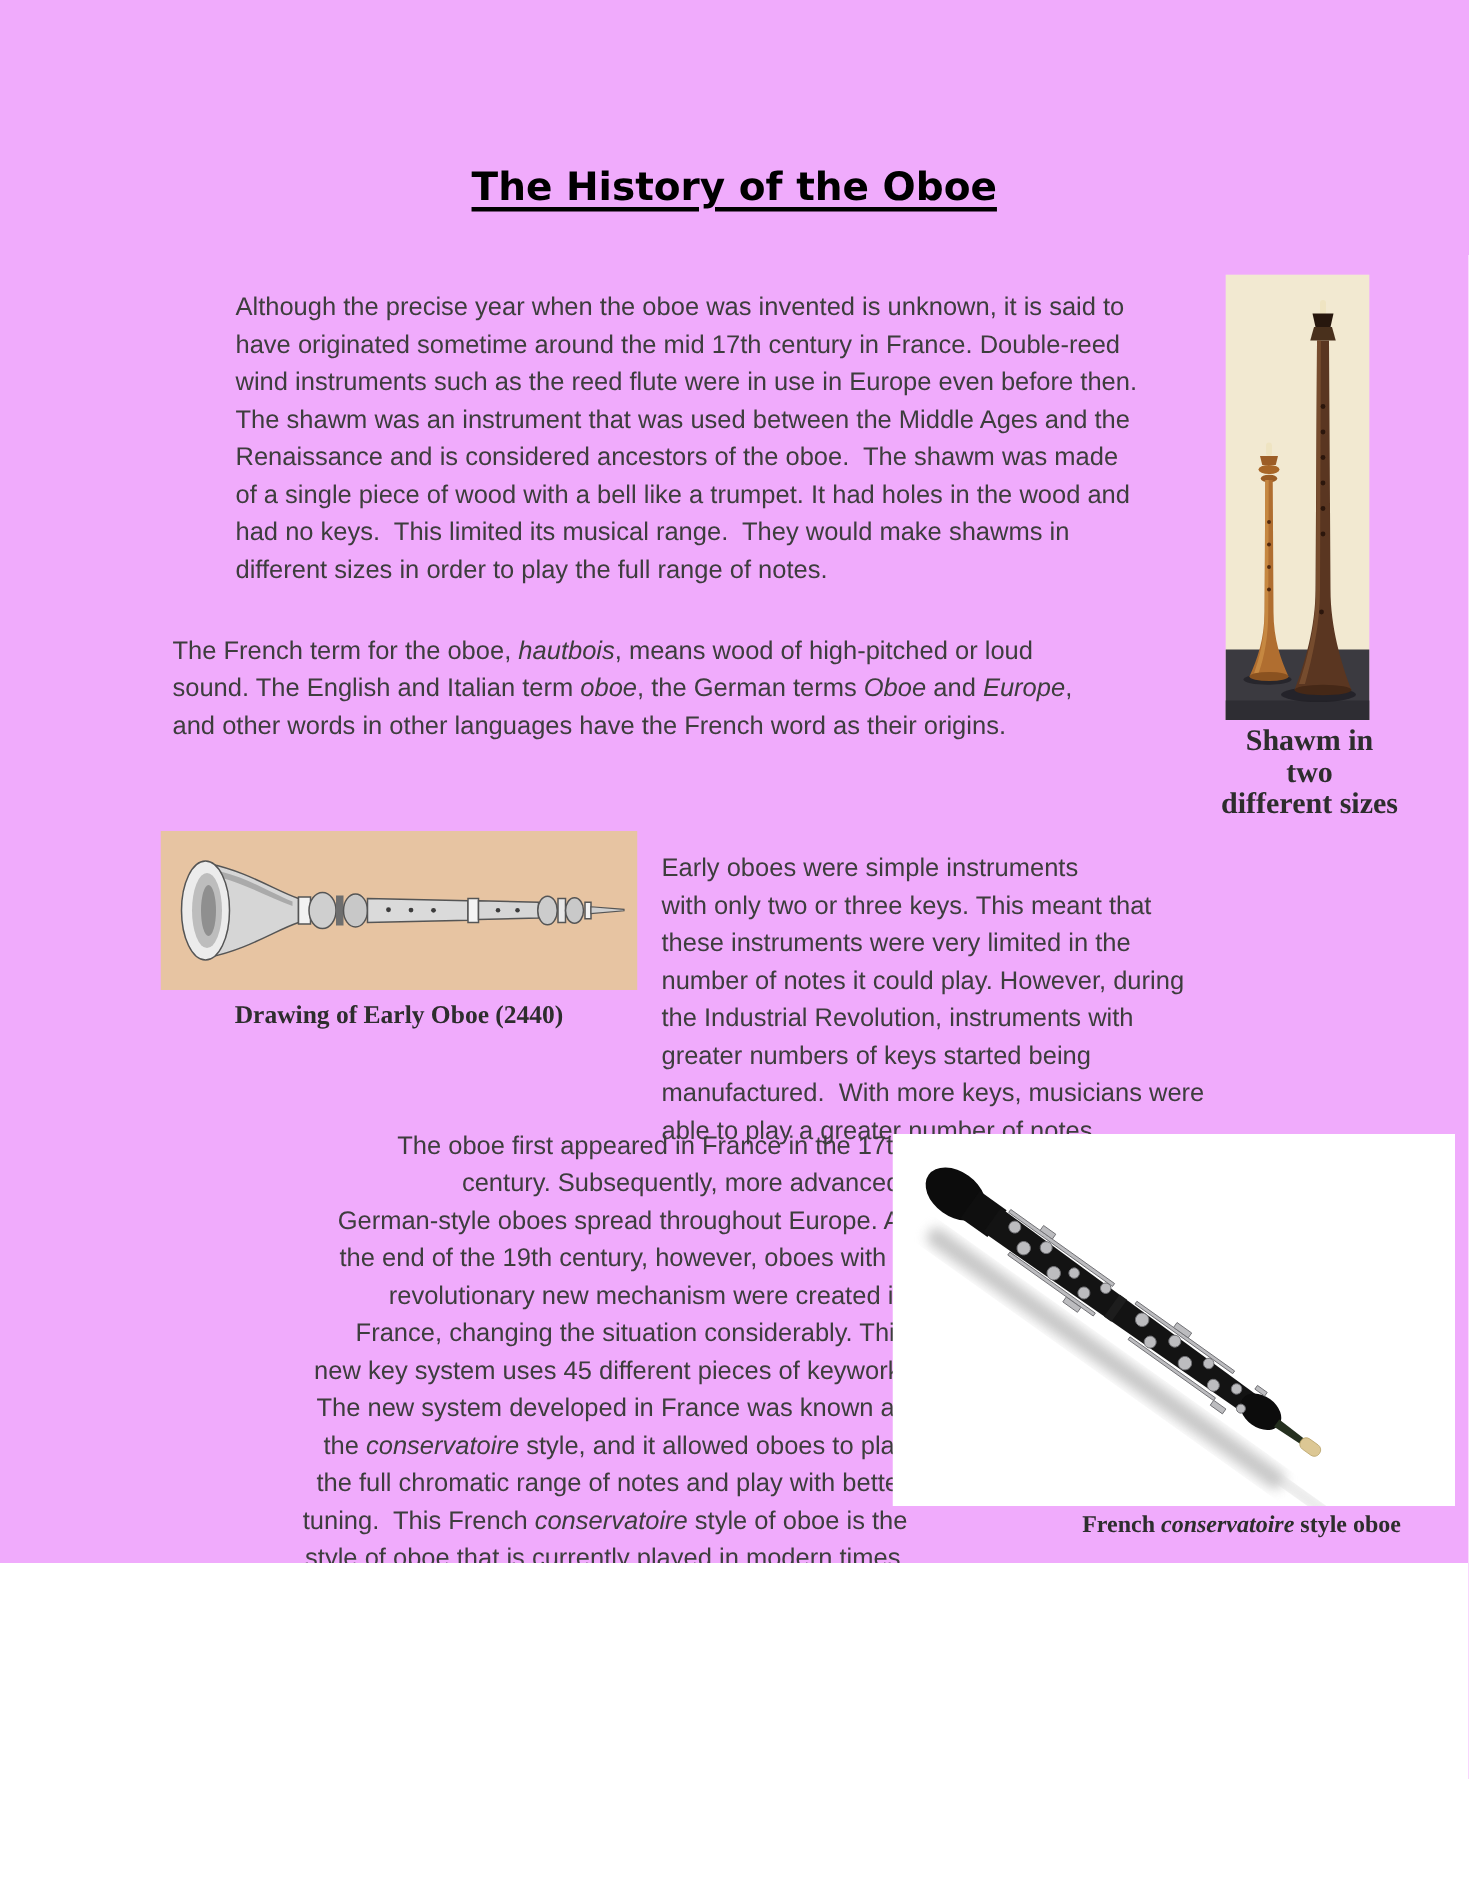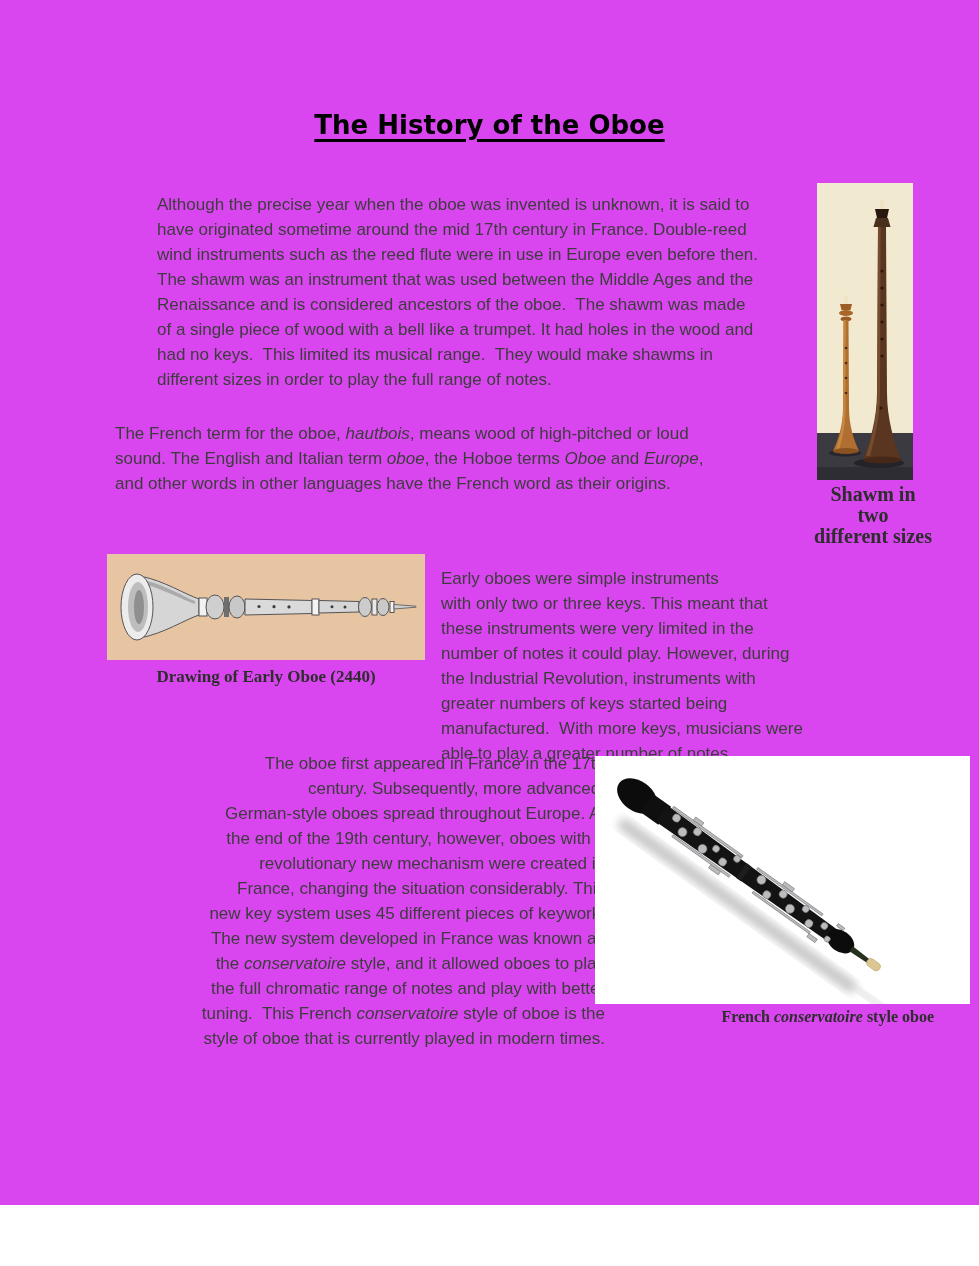--- a/index.html
+++ b/index.html
@@ -1,17 +1,17 @@
 <!DOCTYPE html>
 <html><head>
 <meta charset="utf-8">
 <style>
   html,body { margin:0; padding:0; background:#ffffff; }
   .page {
-    position:relative; width:979px; height:1205px; background:#d946ef;
+    position:relative; width:979px; height:1042px; background:#f0abfc;
     font-family:"Liberation Sans", sans-serif; color:#3d3d3d; overflow:hidden;
   }
   .title {
     position:absolute; top:110px; left:0; width:979px; text-align:center;
     font-family:"DejaVu Sans", sans-serif; font-weight:bold; font-size:26px;
     letter-spacing:0px; color:#000000;
   }
   .title span { text-decoration:underline; text-decoration-thickness:2.5px; text-underline-offset:5px; }
   .para {
     position:absolute; font-size:17px; line-height:25px; white-space:pre-wrap; color:#3d3d3d;
@@ -86,21 +86,21 @@
       <circle cx="29" cy="165" r="1.3" fill="#50290f"></circle>
       <circle cx="29" cy="180" r="1.3" fill="#50290f"></circle>
       <circle cx="29" cy="195" r="1.3" fill="#50290f"></circle>
       <circle cx="29" cy="210" r="1.3" fill="#50290f"></circle>
     </g>
   </svg>
   <div class="caption" id="shawm-caption" style="color: rgb(45, 45, 45);">Shawm in two
 different sizes</div>
 
   <div class="para" id="p2"><span>The French term for the oboe, </span><em>hautbois</em><span>, means wood of high-pitched or loud
-sound. The English and Italian term </span><em>oboe</em><span>, the Hoboe terms </span><em>Oboe</em><span> and </span><em>Europe</em><span>,
+sound. The English and Italian term </span><em>oboe</em><span>, the German terms </span><em>Oboe</em><span> and </span><em>Europe</em><span>,
 and other words in other languages have the French word as their origins.</span></div>
 
   <svg id="early-fig" viewBox="0 0 318 106" xmlns="http://www.w3.org/2000/svg">
     <rect width="318" height="106" fill="#e7c4a2"></rect>
     <g stroke="#555555" stroke-width="1">
       <path d="M33,22 C58,27 77,40 92,45 L92,61 C77,66 58,79 33,84 Z" fill="#d6d6d6"></path>
       <path d="M40,27 C60,32 75,42 88,47 L88,50 C74,45 58,36 40,31 Z" fill="#aaaaaa" stroke="none"></path>
       <ellipse cx="30" cy="53" rx="16" ry="33" fill="#ececec"></ellipse>
       <ellipse cx="31" cy="53" rx="10" ry="25" fill="#bdbdbd" stroke="none"></ellipse>
       <ellipse cx="32" cy="53" rx="5" ry="17" fill="#8f8f8f" stroke="none"></ellipse>

